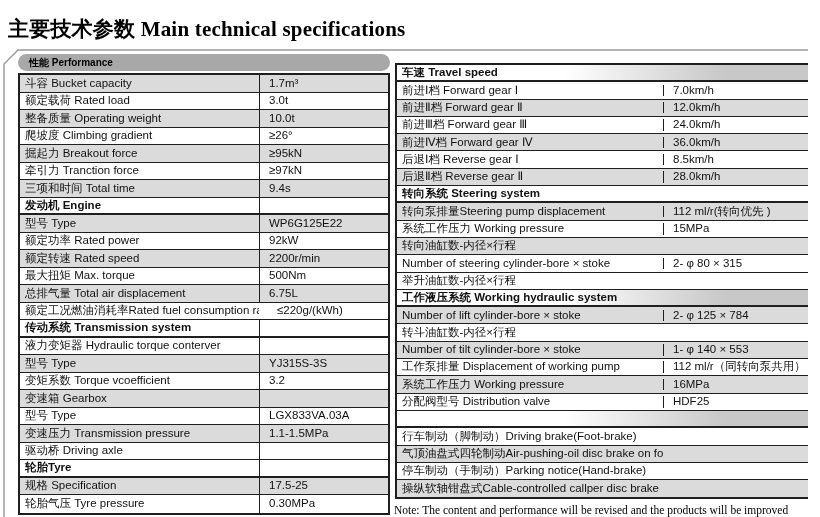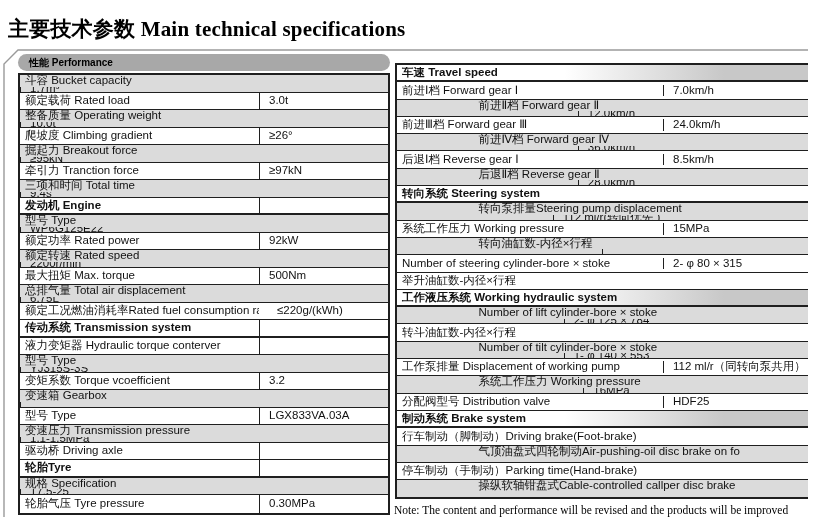--- a/index.html
+++ b/index.html
@@ -26,21 +26,21 @@
   #left-table  { left:18px;  top:58px; width:372px; }
   #right-table { left:395px; top:48px; width:423px; }
   .row {
     display:flex; align-items:stretch; box-sizing:border-box;
     border-bottom:1px solid #1f1f1f; background:#ffffff;
     font-size:11.5px; line-height:1;
   }
   #left-table  .row { height:17.5px; }
   #right-table .row { height:17.3px;align-items:center; }
   .row:last-child { border-bottom:none; }
-  .row.shade { background:#dbdbdb;flex-direction:column; }
+  .row.shade { background:#dbdbdb; }
   .row.section { font-weight:bold; border-bottom-width:2px; }
   .row.grad { background:linear-gradient(to right, #ffffff 40%, #c8c8c8 78%); }
   .lab {
     display:flex; align-items:center; box-sizing:border-box;
     padding-left:5px; white-space:nowrap; overflow:hidden;
   }
   #left-table  .lab { width:239px; }
   #right-table .lab { width:266px; }
   .val {
     flex:1; display:flex; align-items:center; box-sizing:border-box;
@@ -245,31 +245,30 @@
       </div>
       <div class="row shade">
         <span class="lab">系统工作压力 Working pressure</span>
         <span class="val div">16MPa</span>
       </div>
       <div class="row">
         <span class="lab">分配阀型号 Distribution valve</span>
         <span class="val div">HDF25</span>
       </div>
       <div class="row section grad">
-        <span class="lab">制动系统 Brake system</span>
         <span class="val div"></span>
       </div>
       <div class="row full">
         <span class="lab">行车制动（脚制动）Driving brake(Foot-brake)</span>
       </div>
       <div class="row full shade">
         <span class="lab">气顶油盘式四轮制动Air-pushing-oil disc brake on four wheels</span>
       </div>
       <div class="row full">
-        <span class="lab">停车制动（手制动）Parking time(Hand-brake)</span>
+        <span class="lab">停车制动（手制动）Parking notice(Hand-brake)</span>
       </div>
       <div class="row full shade">
         <span class="lab">操纵软轴钳盘式Cable-controlled callper disc brake</span>
       </div>
     </div>
 
   <div class="note">
     <div>Note: The content and performance will be revised and the products will be improved without notice .</div>
     <div>Please confirm the data and performance with real products. We deserve the right of property.</div>
   </div>

